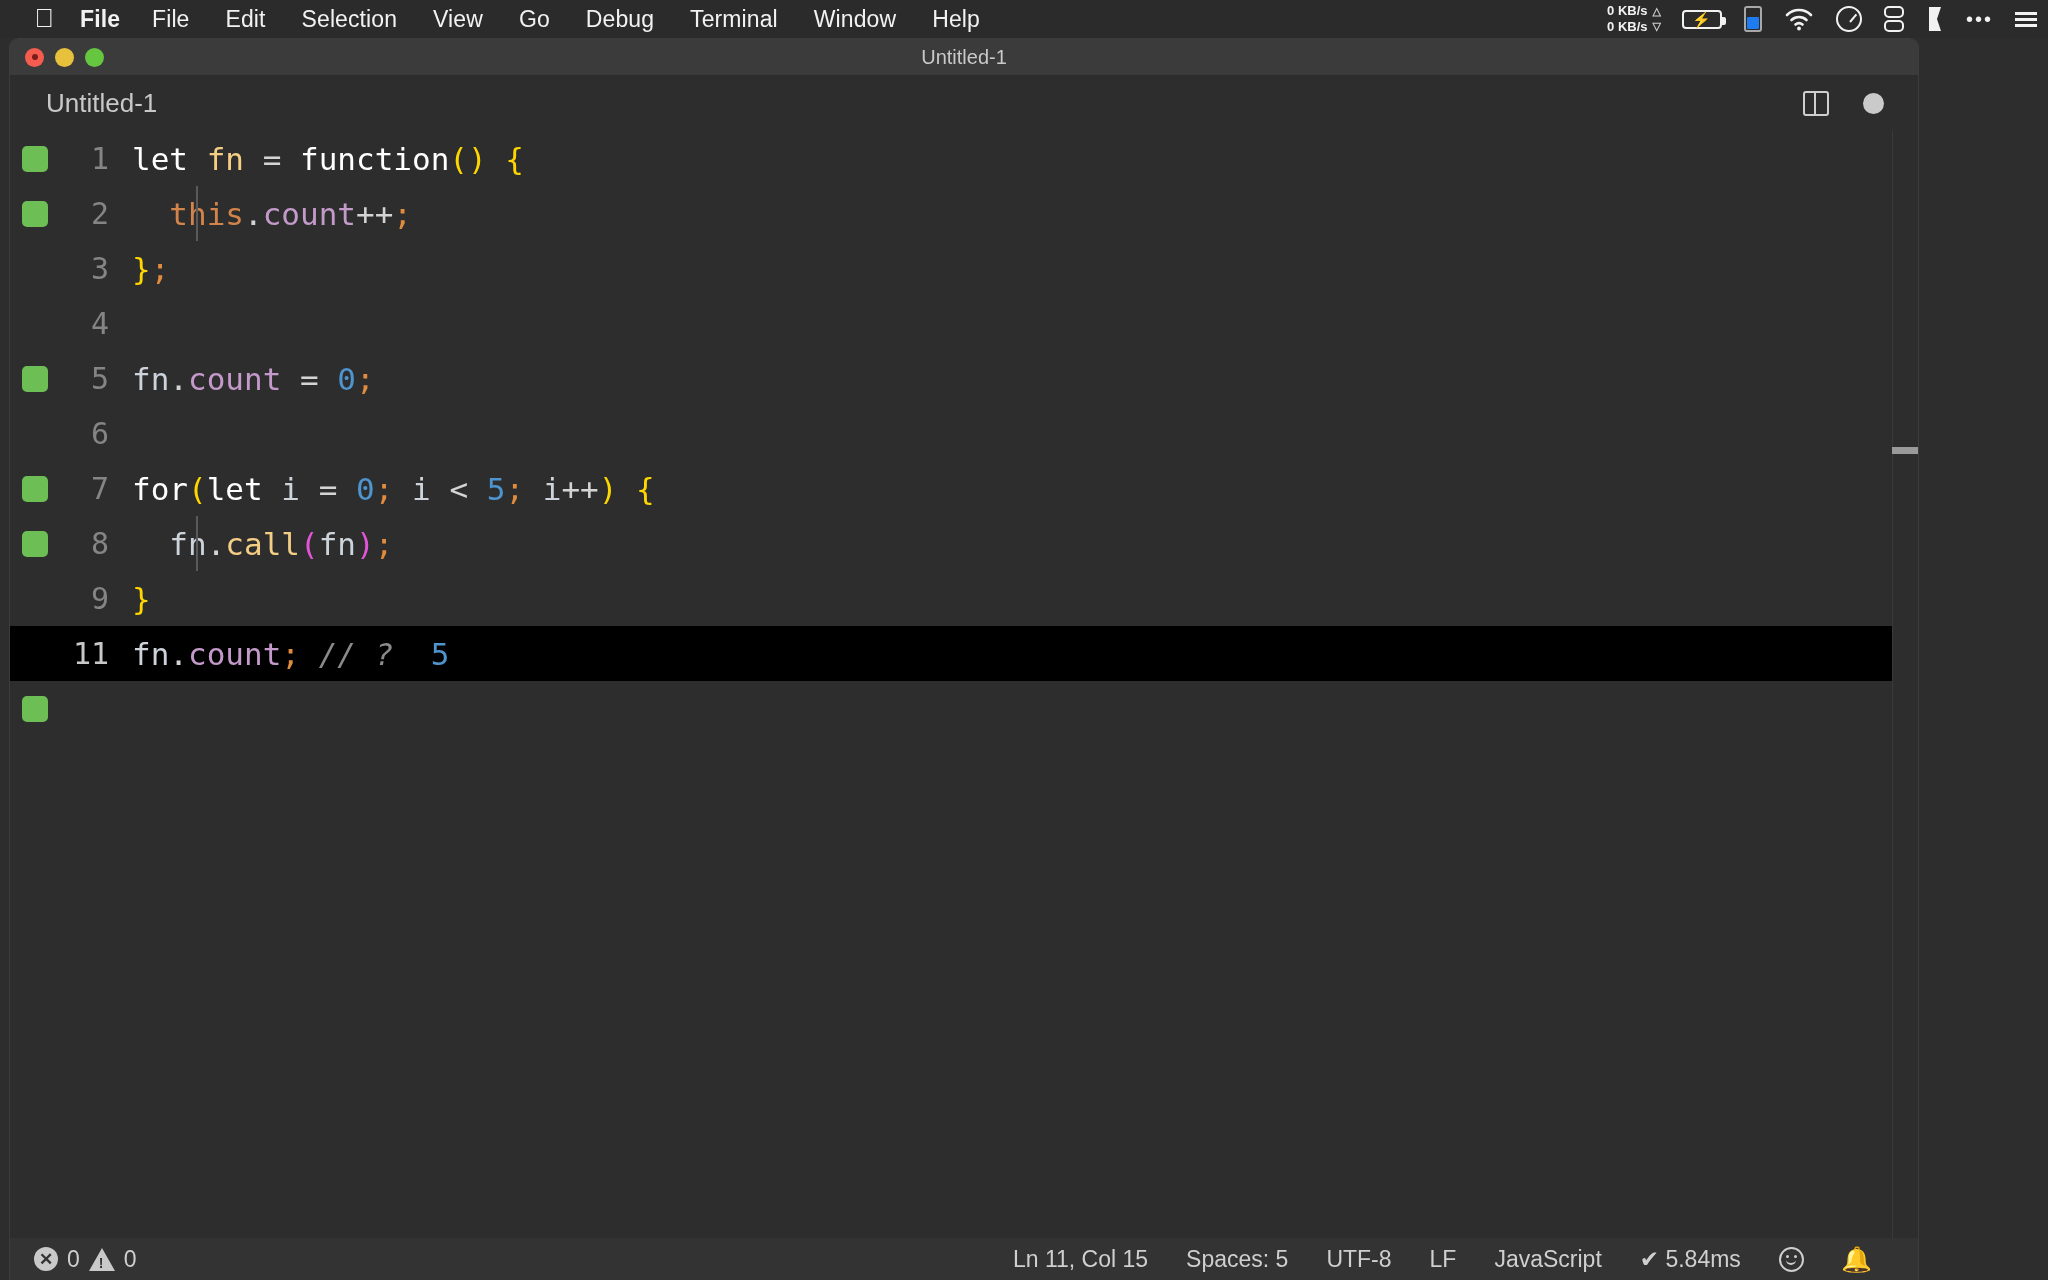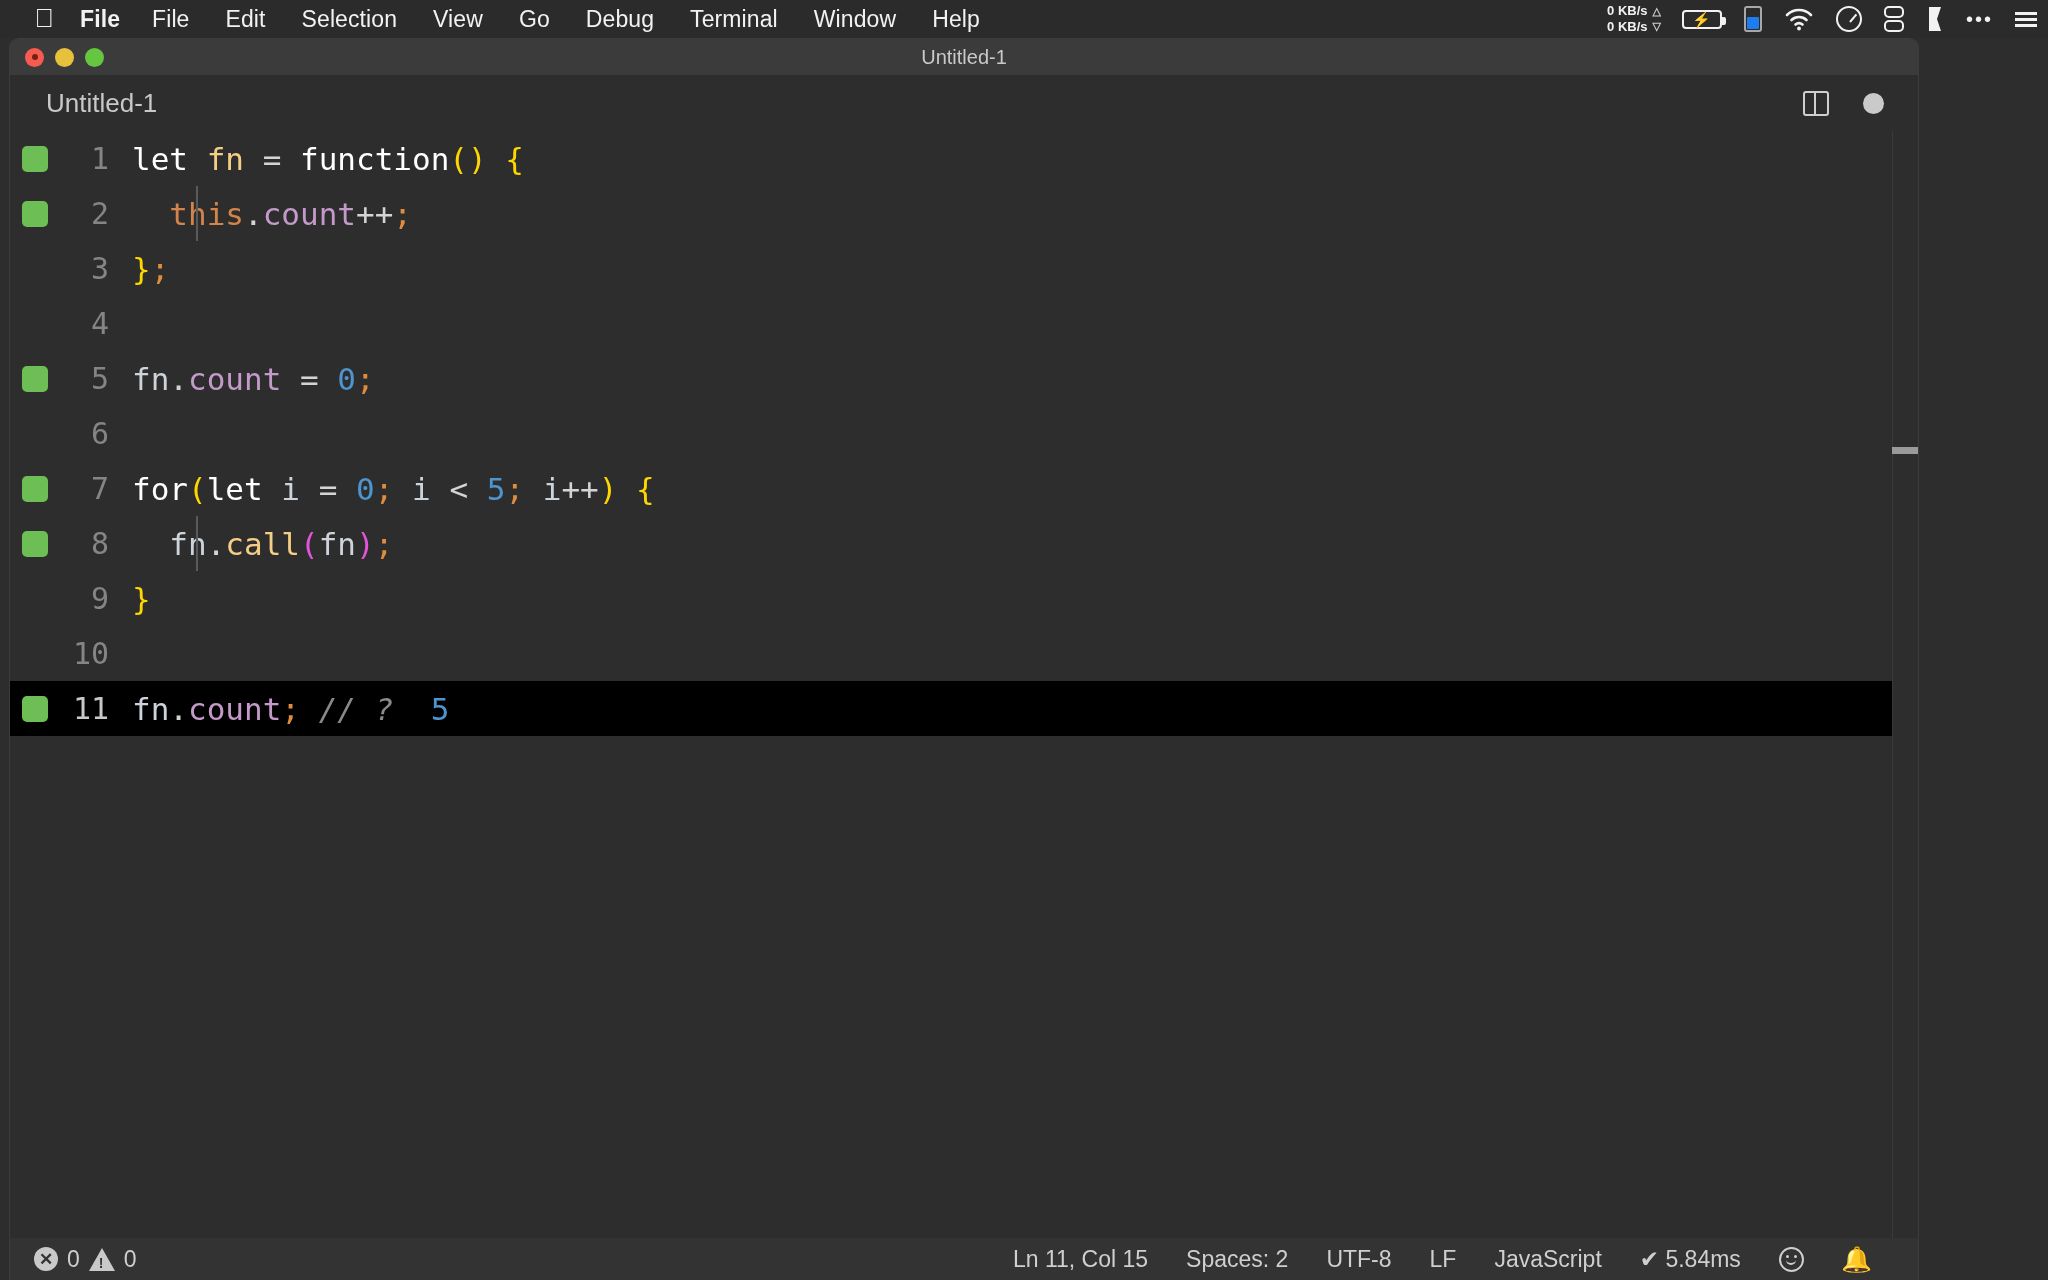--- a/index.html
+++ b/index.html
@@ -324,24 +324,20 @@
         </div>
         <div class="ln-row">
           <div class="lnum">8</div>
           <div class="ln-content"><span class="t-plain">  </span><span class="t-ident">fn</span><span class="t-op">.</span><span class="t-var">call</span><span class="t-paren2">(</span><span class="t-ident">fn</span><span class="t-paren2">)</span><span class="t-semi">;</span></div>
           <div class="iguide"></div>
         </div>
         <div class="ln-row">
           <div class="lnum">9</div>
           <div class="ln-content"><span class="t-paren">}</span></div>
         </div>
-        <div class="ln-row">
-          <div class="lnum">10</div>
-          <div class="ln-content"></div>
-        </div>
         <div class="ln-row active">
           <div class="lnum">11</div>
           <div class="ln-content"><span class="t-ident">fn</span><span class="t-op">.</span><span class="t-prop">count</span><span class="t-semi">;</span><span class="t-plain"> </span><span class="t-comment">// ?</span><span class="t-plain">  </span><span class="t-num">5</span></div>
         </div>
       </div>
   <div class="cov" style="top: 15px;"></div>
       <div class="cov" style="top: 70px;"></div>
       <div class="cov" style="top: 235px;"></div>
       <div class="cov" style="top: 345px;"></div>
       <div class="cov" style="top: 400px;"></div>
@@ -354,21 +350,21 @@
 
   <div class="statusbar">
     <div class="sb-left">
       <div class="sb-err-ic">✕</div>
       <span>0</span>
       <div class="sb-warn-ic"></div>
       <span>0</span>
     </div>
     <div class="sb-right">
       <div class="sb-item">Ln 11, Col 15</div>
-      <div class="sb-item">Spaces: 2</div>
+      <div class="sb-item">Spaces: 5</div>
       <div class="sb-item">UTF-8</div>
       <div class="sb-item">LF</div>
       <div class="sb-item">JavaScript</div>
       <div class="sb-item">✔ 5.84ms</div>
       <div class="sb-item">
         <div class="smile">
             <b class="e1"></b>
             <b class="e2"></b>
             <i></i>
           </div>

